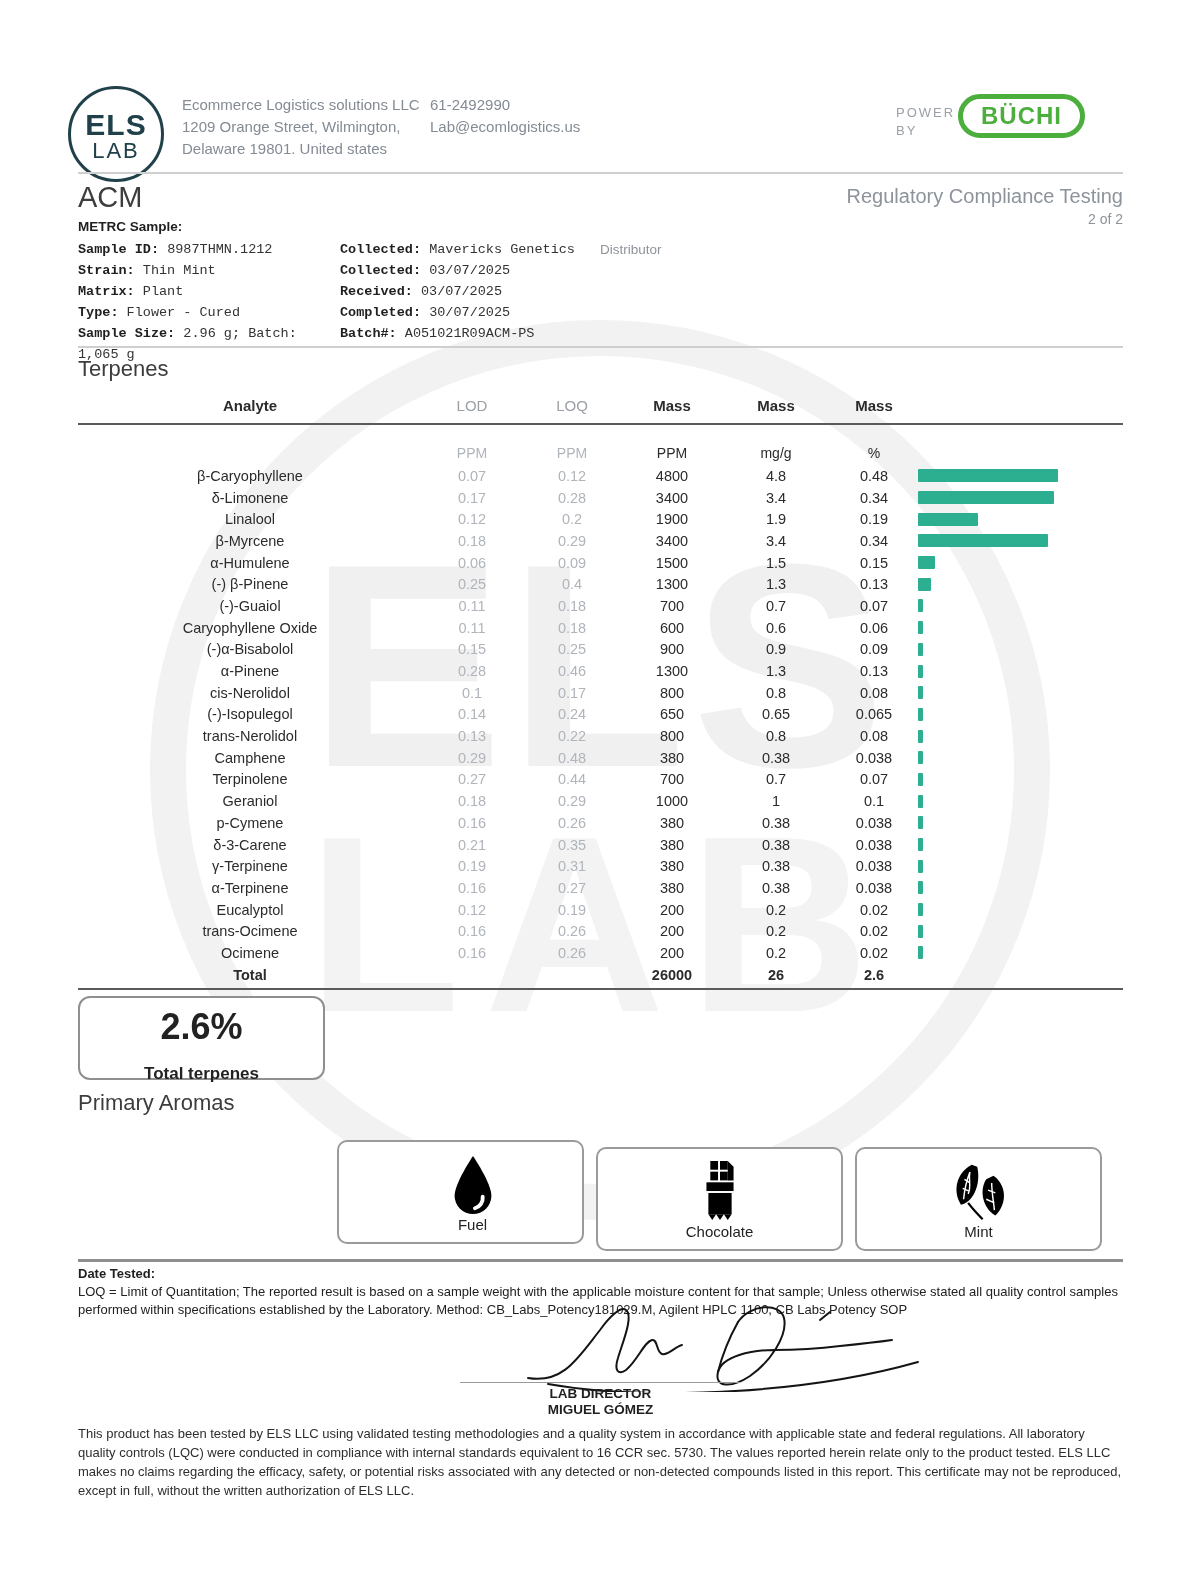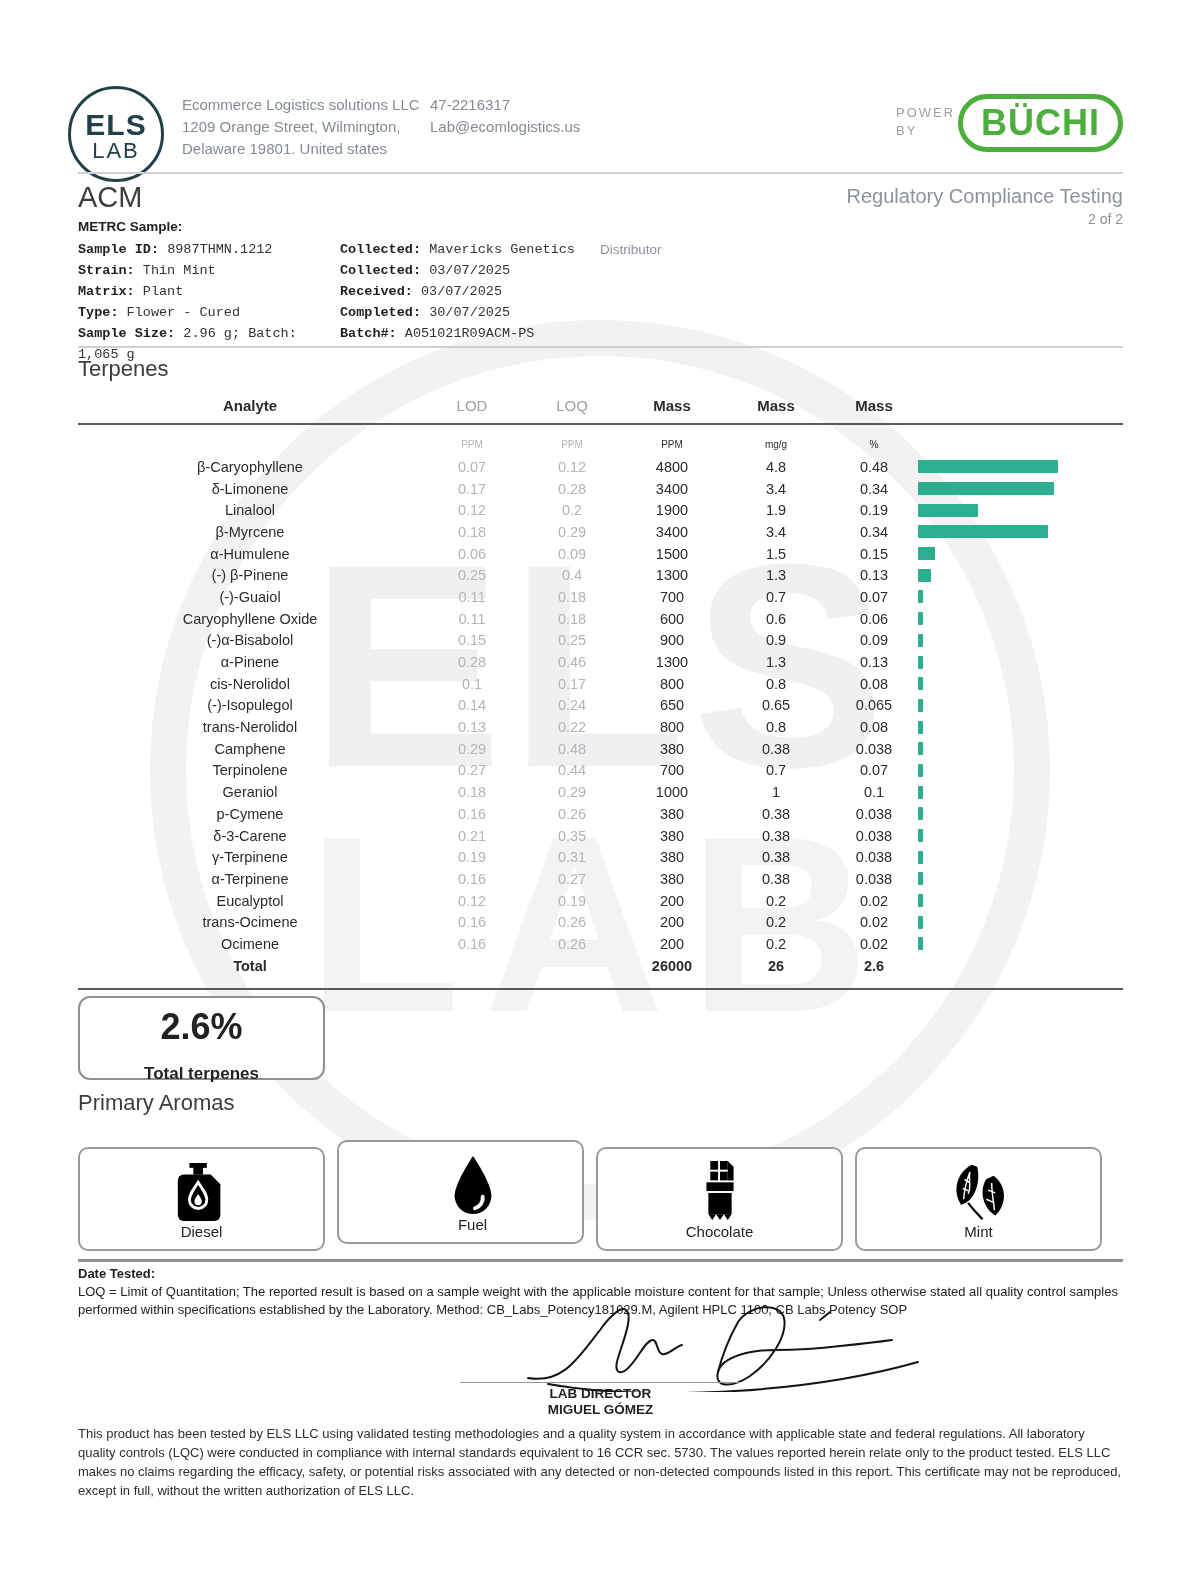--- a/index.html
+++ b/index.html
@@ -16,21 +16,21 @@
   .content { position:absolute; left:78px; top:0; width:1045px; height:100%; z-index:1; }
 
   
   .hdr { position:absolute; top:86px; left:0; width:100%; }
   .logo { position:absolute; left:-10px; top:0; width:96px; height:96px; border:3px solid #20404a; border-radius:50%; text-align:center; color:#20404a; padding-top:22px; background:#fff; }
   .logo .l1 { font-size:30px; font-weight:800; letter-spacing:1px; line-height:28px; }
   .logo .l2 { font-size:22px; font-weight:400; letter-spacing:2px; line-height:24px; }
   .company { position:absolute; left:104px; top:8px; color:#848b94; font-size:15px; line-height:22px; }
   .contact { position:absolute; left:352px; top:8px; color:#848b94; font-size:15px; line-height:22px; }
   .powerby { position:absolute; left:818px; top:18px; color:#9aa0a6; font-size:13px; letter-spacing:2px; line-height:18px; }
-  .buchi { position:absolute; left:880px; top:8px; border:5px solid #4cae3c; border-radius:30px; padding:3px 18px; color:#4cae3c; font-size:36px; font-weight:800; letter-spacing:1px; background:#fff; }
+  .buchi { position:absolute; left:880px; top:8px; border:5px solid #4cae3c; border-radius:30px; padding:3px 18px; color:#4cae3c; font-size:24px; font-weight:800; letter-spacing:1px; background:#fff; }
 
   .rule { position:absolute; left:0; width:100%; background:#cfcfcf; height:2px; }
   .rule-dark { position:absolute; left:0; width:100%; background:#5a5a5a; height:2px; }
 
   
   .client { position:absolute; top:181px; left:0; font-size:29px; color:#3d3d3d; }
   .rct { position:absolute; top:185px; right:0; font-size:20px; color:#8d939b; text-align:right; }
   .pageno { position:absolute; top:211px; right:0; font-size:14px; color:#8d939b; text-align:right; }
   .metrc { position:absolute; top:219px; left:0; font-size:13.5px; font-weight:bold; color:#1f1f1f; }
   .meta { position:absolute; top:239px; left:0; width:100%; font-size:13.5px; }
@@ -42,21 +42,21 @@
   .mdist { position:absolute; left:522px; top:0; height:21px; line-height:21px; color:#8d939b; }
 
   
   .sec-title { position:absolute; left:0; font-size:22px; color:#3d3d3d; }
   .ttable { position:absolute; top:392px; left:0; width:100%; }
   .tgrid { display:grid; grid-template-columns:344px 100px 100px 100px 108px 88px 1fr; align-items:center; }
   .thead { height:26px; font-size:15px; }
   .thead .tc { font-weight:bold; color:#2b2b2b; }
   .thead .gray { color:#9aa0a6; font-weight:400; }
   .thead-rule { height:2px; background:#5a5a5a; margin-top:5px; }
-  .tunits { height:24px; font-size:10px; margin-top:7px; }
+  .tunits { height:24px; font-size:14px; margin-top:16px; }
   .tunits .gray { color:#b0b5bb; }
   .tunits .dark { color:#2b2b2b; }
   .tc { text-align:center; }
   .tc.c-name, .tc.first { text-align:center; }
   .trow { height:21.7px; font-size:14.5px; }
   .trow .c-name { color:#2b2b2b; }
   .trow .c-lod, .trow .c-loq { color:#b0b5bb; }
   .trow .c-ppm, .trow .c-mgg, .trow .c-pct { color:#2b2b2b; }
   .c-bar { text-align:left; padding-left:0; height:100%; display:flex; align-items:center; }
   .bar { height:13px; border-radius:1px; }
@@ -105,21 +105,21 @@
       <div class="logo">
         <div class="l1">ELS</div>
         <div class="l2">LAB</div>
       </div>
       <div class="company">
         <div>Ecommerce Logistics solutions LLC</div>
         <div>1209 Orange Street, Wilmington,</div>
         <div>Delaware 19801. United states</div>
       </div>
       <div class="contact">
-        <div>47-2216317</div>
+        <div>61-2492990</div>
         <div>Lab@ecomlogistics.us</div>
       </div>
       <div class="powerby">
         <div>POWER</div>
         <div>BY</div>
       </div>
       <div class="buchi">BÜCHI</div>
     </div>
 
     <div class="rule" style="top:172px;"></div>
@@ -442,32 +442,20 @@
     <div class="rule-dark" style="top:988px;"></div>
 
     <div class="sumbox">
       <div class="sumval">2.6%</div>
       <div class="sumlbl">Total terpenes</div>
     </div>
 
     <div class="sec-title aromas-title" style="top:1090px;">Primary Aromas</div>
 
     <div class="cards">
-      <div class="card c0">
-        <div class="icon">
-          <svg width="54" height="58" viewBox="0 0 54 60">
-            <rect x="14" y="0" width="18" height="5" fill="#000"></rect>
-            <rect x="18" y="4" width="10" height="8" fill="#000"></rect>
-            <path d="M8 12 h28 l10 10 v32 a6 6 0 0 1 -6 6 h-32 a6 6 0 0 1 -6 -6 v-36 a6 6 0 0 1 6 -6 z" fill="#000"></path>
-            <path d="M23 20 c-6 9 -9 13 -9 18 a9 9 0 0 0 18 0 c0 -5 -3 -9 -9 -18 z" fill="none" stroke="#fff" stroke-width="3"></path>
-            <path d="M23 32 c-2.5 3.8 -3.8 5.6 -3.8 7.8 a3.8 3.8 0 0 0 7.6 0 c0 -2.2 -1.3 -4 -3.8 -7.8 z" fill="#fff"></path>
-          </svg>
-        </div>
-        <div class="clabel">Diesel</div>
-      </div>
 
       <div class="card c1">
         <div class="icon">
           <svg width="48" height="62" viewBox="0 0 48 64">
             <path d="M24 2 C24 2 5 30 5 43 a19 19 0 0 0 38 0 C43 30 24 2 24 2 Z" fill="#000"></path>
             <path d="M34 44 a11 11 0 0 1 -8 12" fill="none" stroke="#fff" stroke-width="4" stroke-linecap="round"></path>
           </svg>
         </div>
         <div class="clabel">Fuel</div>
       </div>

